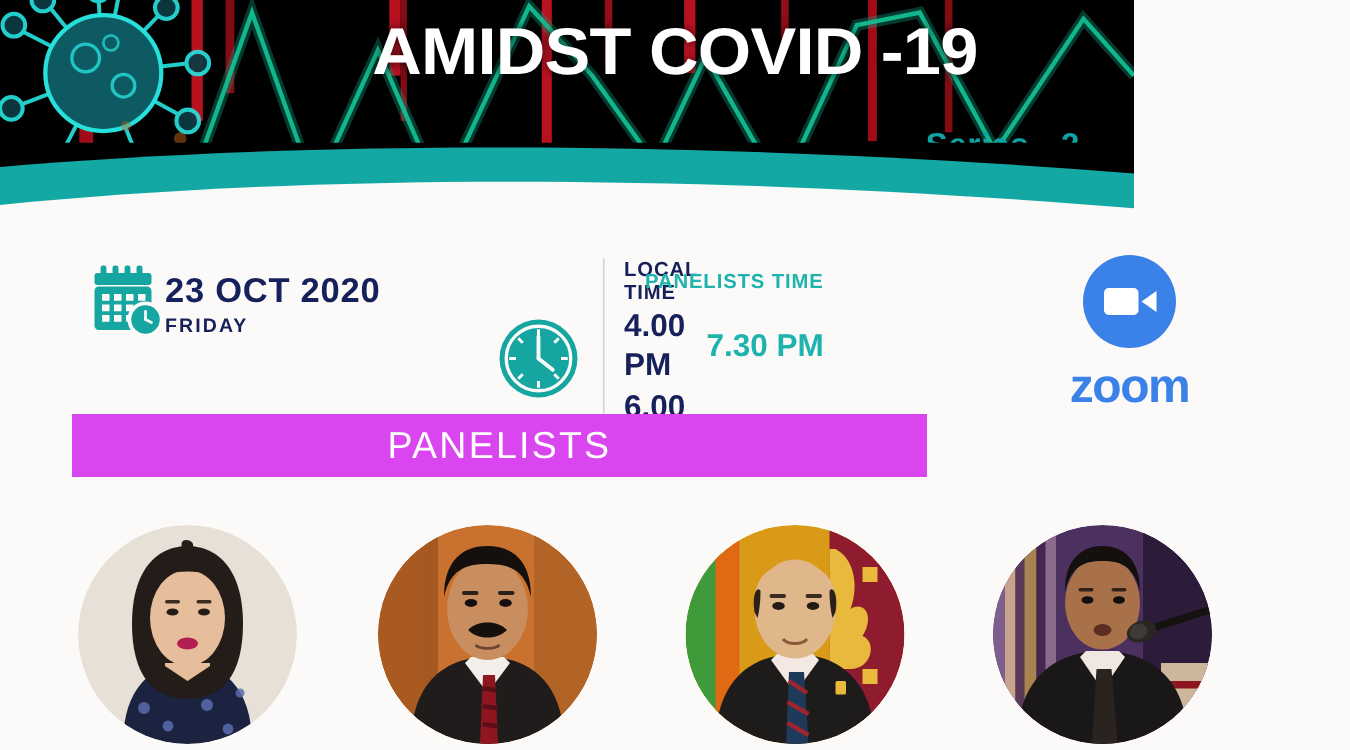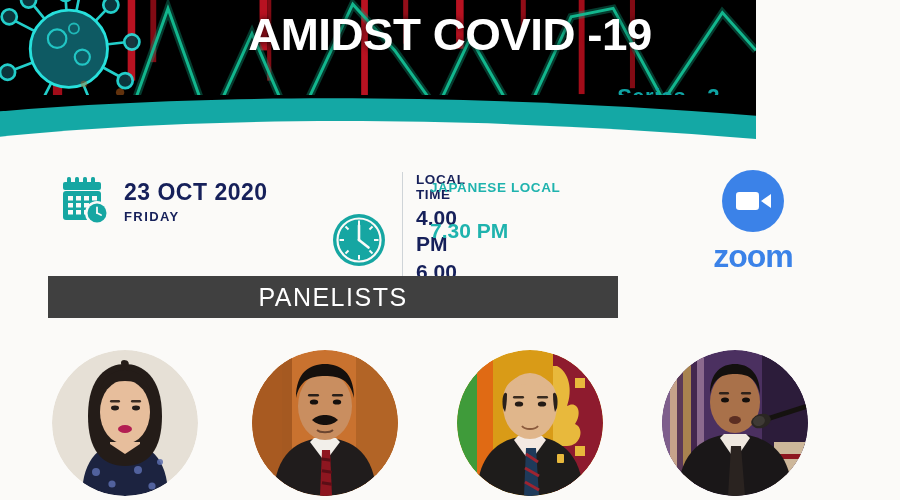--- a/index.html
+++ b/index.html
@@ -21,39 +21,39 @@
     transform:scaleX(1.04);
   }
   .hero-series{
     position:absolute;right:36px;top:84px;
     font-size:22px;font-weight:bold;color:#0FA3A3;letter-spacing:.5px;
   }
   .wave{position:absolute;left:0;top:95px;width:900px;height:95px;}
 
   
   .info{position:absolute;left:0;top:160px;width:900px;height:110px;}
-  .date-block{position:absolute;left:58px;top:14px;display:flex;align-items:center;gap:14px;}
+  .date-block{position:absolute;left:58px;top:14px;display:flex;align-items:center;}
   .date-text .d1{font-size:23px;font-weight:bold;color:#16205A;letter-spacing:.5px;line-height:1.1;}
   .date-text .d2{font-size:13px;font-weight:bold;color:#16205A;letter-spacing:1.4px;margin-top:3px;}
 
   .time-block{position:absolute;left:330px;top:12px;display:flex;align-items:center;gap:14px;}
   .time-grid{display:grid;grid-template-columns:auto 1px auto;column-gap:13px;row-gap:1px;align-items:center;}
   .tm-hd{font-size:13.5px;font-weight:bold;letter-spacing:.6px;padding-bottom:2px;}
   .tm-hd.local{color:#16205A;}
   .tm-hd.jp{color:#1FB3AE;}
   .tm-v{font-size:21px;font-weight:bold;line-height:1.25;}
   .tm-v.local{color:#16205A;}
-  .tm-v.jp{color:#1FB3AE;}
+  .tm-v.jp{color:#1FB3AE;text-align:right;}
   .vdiv{background:#CFD4D8;width:1px;height:100%;grid-row:1 / span 3;}
 
   .zoom-block{position:absolute;left:688px;top:10px;text-align:center;width:130px;}
   .zoom-word{font-size:32px;font-weight:bold;color:#3B82E8;letter-spacing:-1px;margin-top:2px;font-family:"Liberation Sans",sans-serif;}
 
   
-  .banner{position:absolute;height:42px;background:#404040;display:flex;align-items:center;justify-content:center;}
+  .banner{position:absolute;height:42px;background:#d946ef;display:flex;align-items:center;justify-content:center;}
   .banner span{color:#FFFFFF;font-size:25px;font-weight:normal;letter-spacing:1.5px;}
   #banner-panelists{left:48px;top:276px;width:570px;}
   #banner-moderator{left:638px;top:276px;width:214px;}
 
   
   .photo{position:absolute;top:350px;width:146px;height:146px;border-radius:50%;overflow:hidden;}
   #photo-0{left:52px;}
   #photo-1{left:252px;}
   #photo-2{left:457px;}
   #photo-3{left:662px;}
@@ -193,21 +193,21 @@
           </g>
           <g stroke="#FBFAF8" stroke-width="2.6" stroke-linecap="round">
             <line x1="29" y1="29" x2="29" y2="14.5"></line>
             <line x1="29" y1="29" x2="38.5" y2="36.5"></line>
           </g>
         </svg>
       </span>
       <div class="time-grid">
         <div class="tm-hd local">LOCAL TIME</div>
         <div class="vdiv"></div>
-        <div class="tm-hd jp">JAPANESE LOCAL</div>
+        <div class="tm-hd jp">PANELISTS TIME</div>
 
         <div class="tm-v local">4.00 PM</div>
         <div class="tm-v jp">7.30 PM</div>
 
         <div class="tm-v local">6.00 PM</div>
         <div class="tm-v jp">9.30 PM</div>
       </div>
     </div>
 
     <div class="zoom-block">

